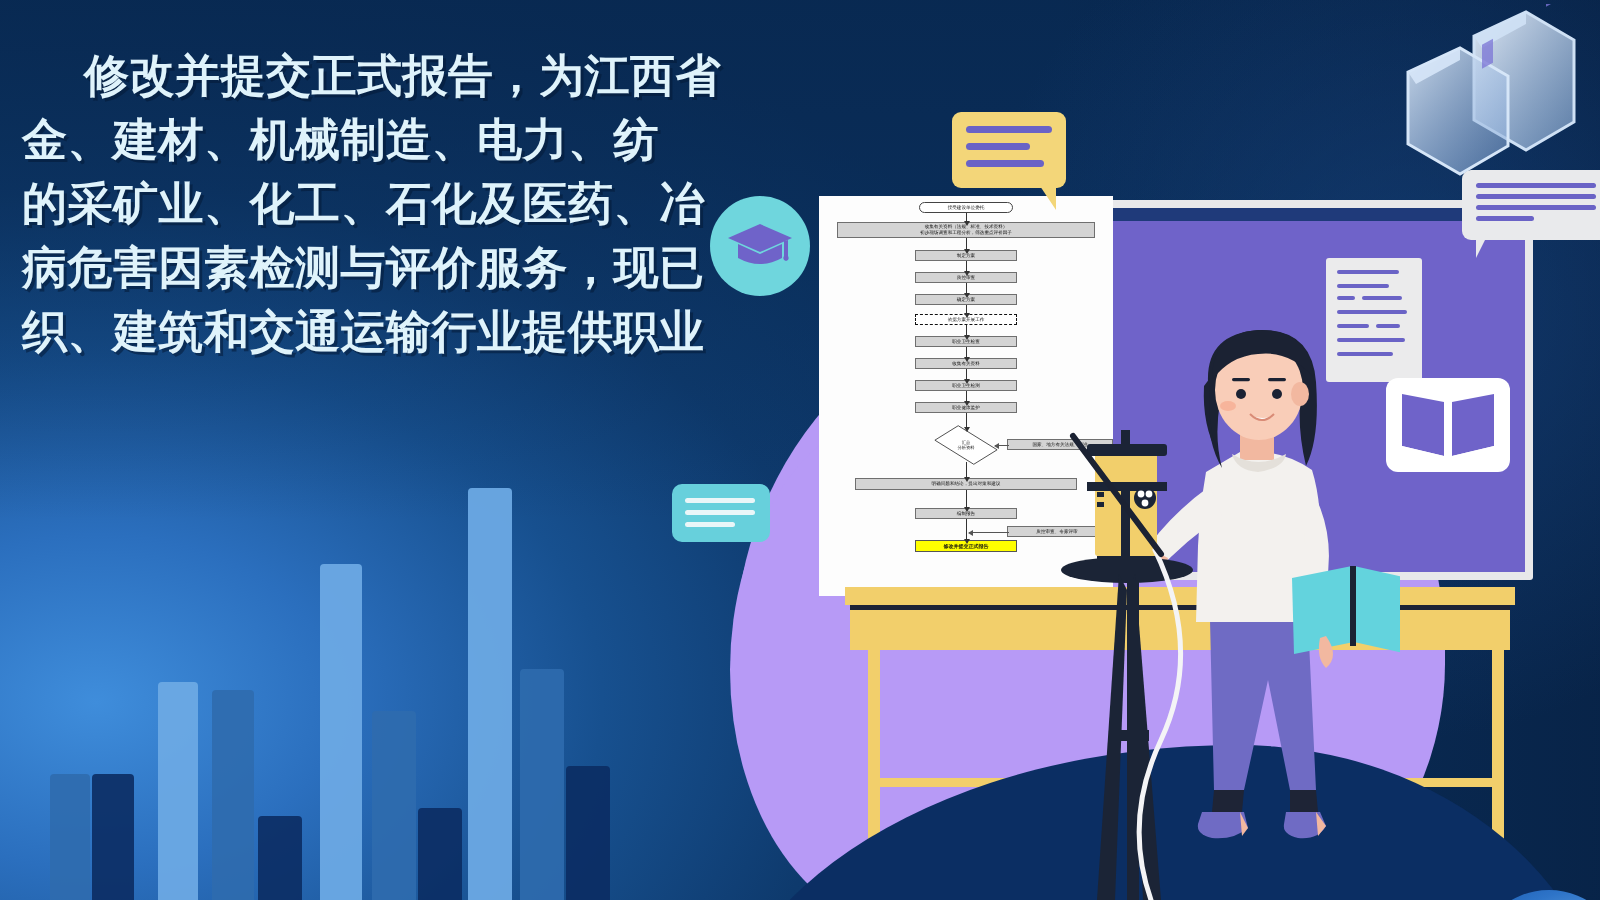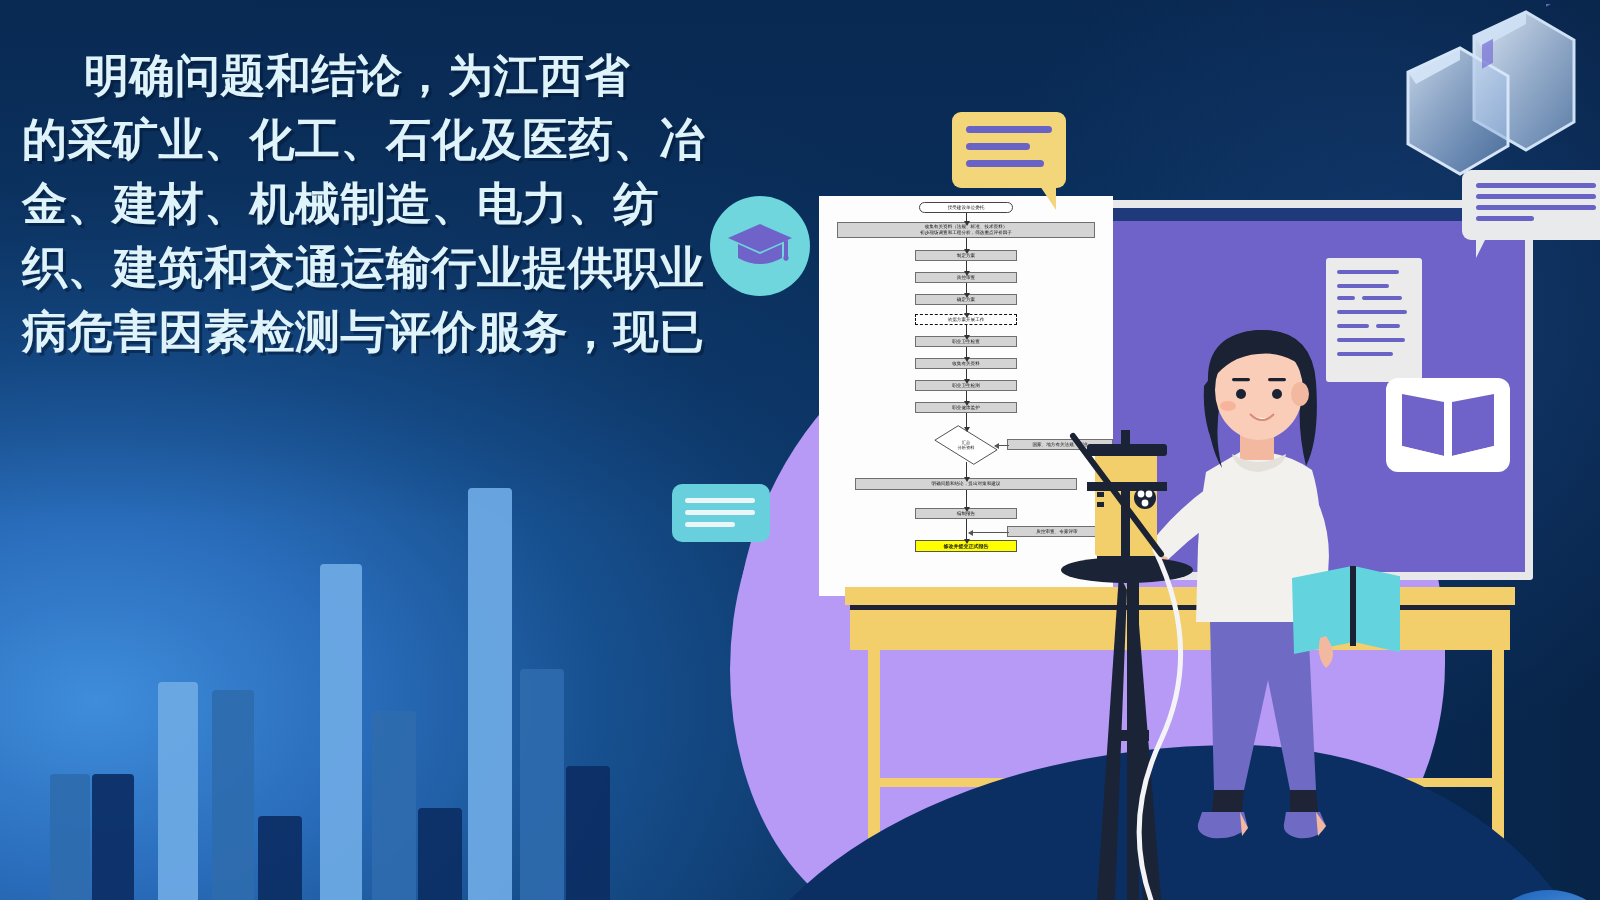--- a/index.html
+++ b/index.html
@@ -219,25 +219,25 @@
       <div class="bar" style="left: 258px; width: 44px; height: 84px; background: rgb(11, 44, 99); opacity: 0.9;"></div>
       <div class="bar" style="left: 320px; width: 42px; height: 336px; background: rgb(107, 169, 228); opacity: 0.95;"></div>
       <div class="bar" style="left: 372px; width: 44px; height: 189px; background: rgb(47, 108, 174); opacity: 0.9;"></div>
       <div class="bar" style="left: 418px; width: 44px; height: 92px; background: rgb(11, 44, 99); opacity: 0.9;"></div>
       <div class="bar" style="left: 468px; width: 44px; height: 412px; background: rgb(107, 169, 228); opacity: 0.95;"></div>
       <div class="bar" style="left: 520px; width: 44px; height: 231px; background: rgb(47, 108, 174); opacity: 0.9;"></div>
       <div class="bar" style="left: 566px; width: 44px; height: 134px; background: rgb(11, 44, 99); opacity: 0.9;"></div>
     </div>
 
   <div class="headline">
-    <div><span class="ind"></span><span>明确问题和结论，为江西省</span></div>
+    <div><span class="ind"></span><span>修改并提交正式报告，为江西省</span></div>
+    <div><span>金、建材、机械制造、电力、纺</span></div>
     <div><span>的采矿业、化工、石化及医药、冶</span></div>
-    <div><span>金、建材、机械制造、电力、纺</span></div>
+    <div><span>病危害因素检测与评价服务，现已</span></div>
     <div><span>织、建筑和交通运输行业提供职业</span></div>
-    <div><span>病危害因素检测与评价服务，现已</span></div>
   </div>
 
   <div class="cap-circle">
     <svg width="72" height="52" viewBox="0 0 72 52">
       <path d="M4 18 L36 4 L68 18 L36 32 Z" fill="#6f63c9"></path>
       <path d="M14 24 L14 38 Q36 50 58 38 L58 24 L36 34 Z" fill="#6f63c9"></path>
       <path d="M64 20 L64 36 Q66 40 62 41 Q58 40 60 36 L60 21 Z" fill="#6f63c9"></path>
     </svg>
   </div>
 

